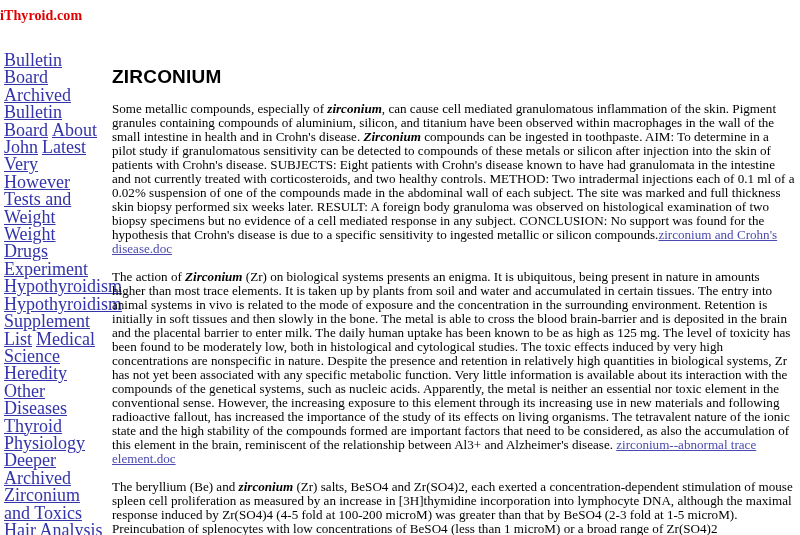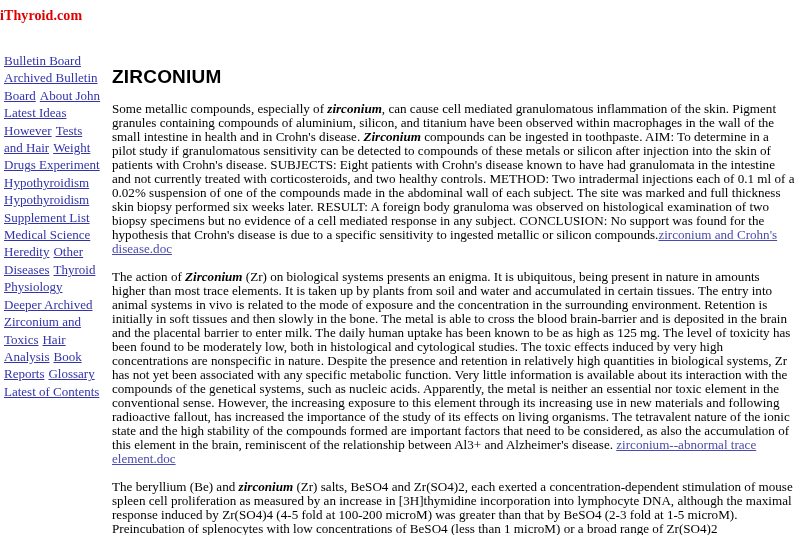--- a/index.html
+++ b/index.html
@@ -33,21 +33,21 @@
   .sidebar {
     width: 104px;
     flex: 0 0 104px;
     padding: 26px 0 0 4px;
     box-sizing: border-box;
     line-height: 16.4px;
   }
   .sidebar a {
     color: #3333aa;
     text-decoration: underline;
-    font-size: 13px;
+    font-size: 18px;
     font-family: "Liberation Serif", "DejaVu Serif", serif;
   }
   .main {
     flex: 1 1 auto;
     padding: 0 4px 0 8px;
     box-sizing: border-box;
   }
   h1.page-title {
     font-family: "Liberation Sans", "DejaVu Sans", sans-serif;
     font-size: 19px;
@@ -76,23 +76,23 @@
 <div class="site-header">
   <span class="site-title">iThyroid.com</span>
 </div>
 
 <div class="page-wrap">
 
   <nav class="sidebar">
     <a href="#">Bulletin Board</a>
     <a href="#">Archived Bulletin Board</a>
     <a href="#">About John</a>
-    <a href="#">Latest Ideas</a>
+    <a href="#">Latest Very</a>
     <a href="#">However</a>
-    <a href="#">Tests and Hair</a>
+    <a href="#">Tests and Weight</a>
     <a href="#">Weight Drugs Experiment</a>
     <a href="#">Hypothyroidism</a>
     <a href="#">Hypothyroidism</a>
     <a href="#">Supplement List</a>
     <a href="#">Medical Science</a>
     <a href="#">Heredity</a>
     <a href="#">Other Diseases</a>
     <a href="#">Thyroid Physiology</a>
     <a href="#">Deeper Archived</a>
     <a href="#">Zirconium and Toxics</a>

